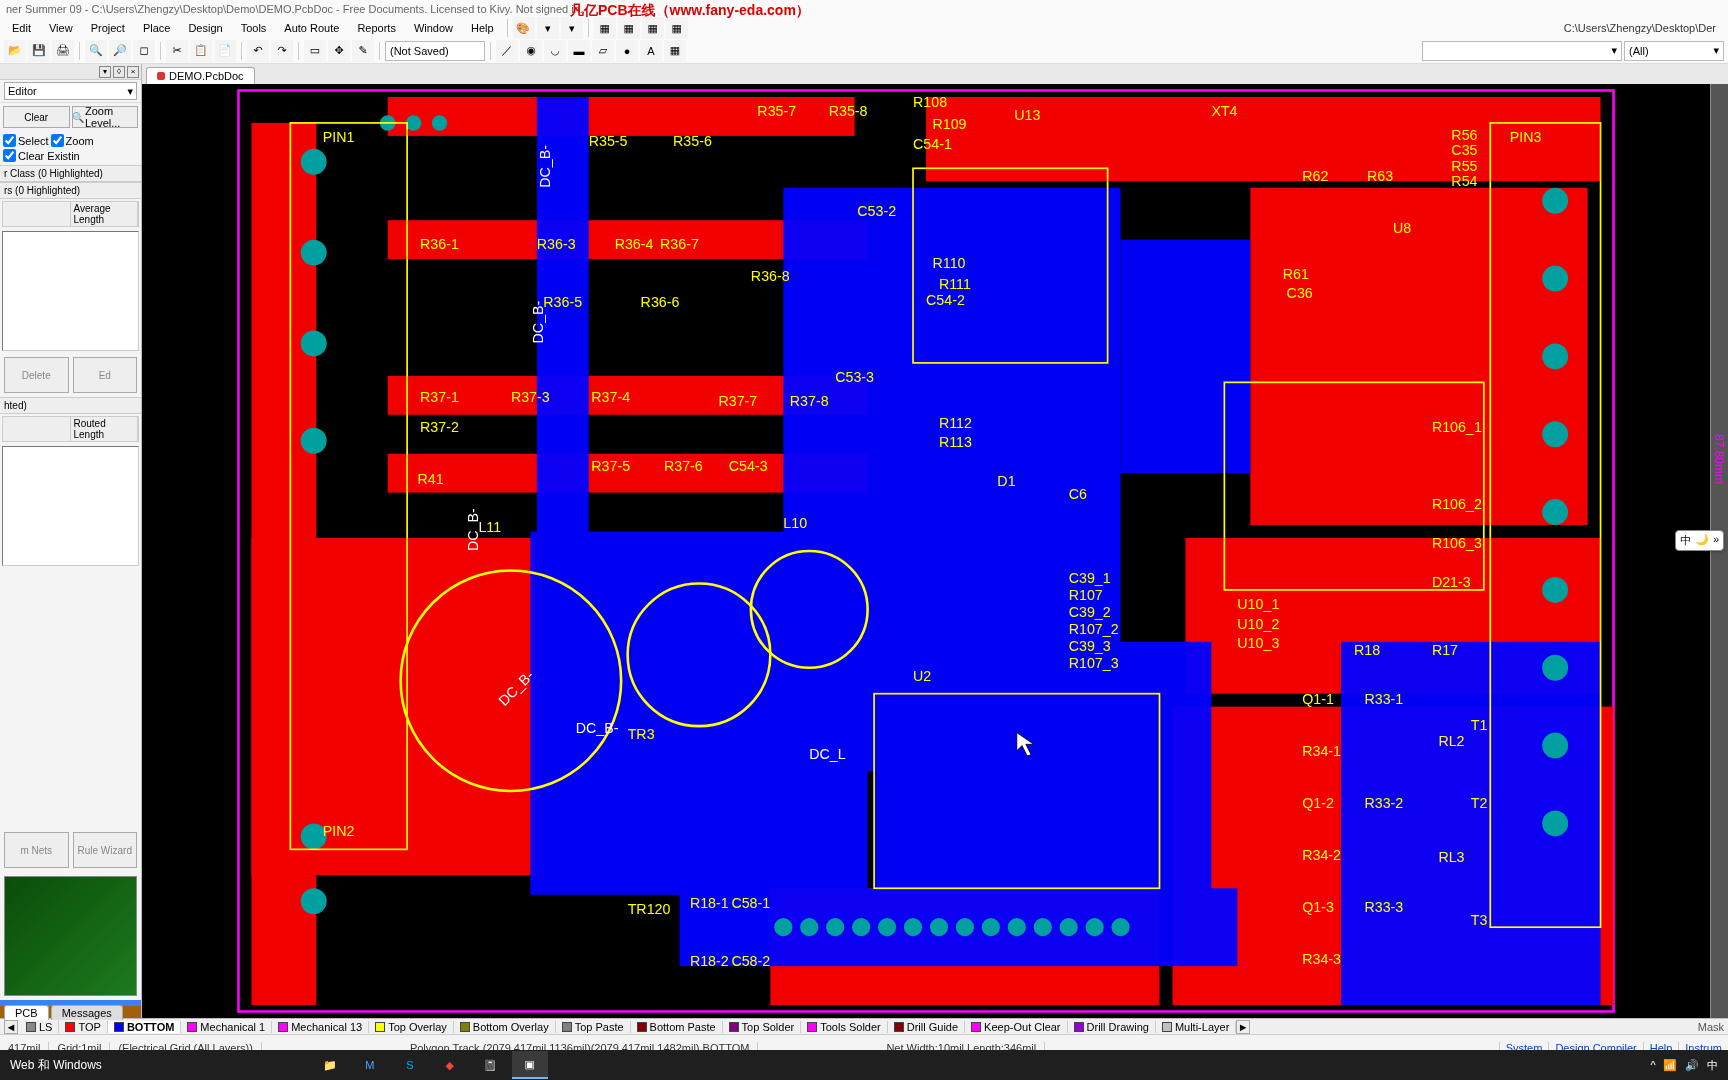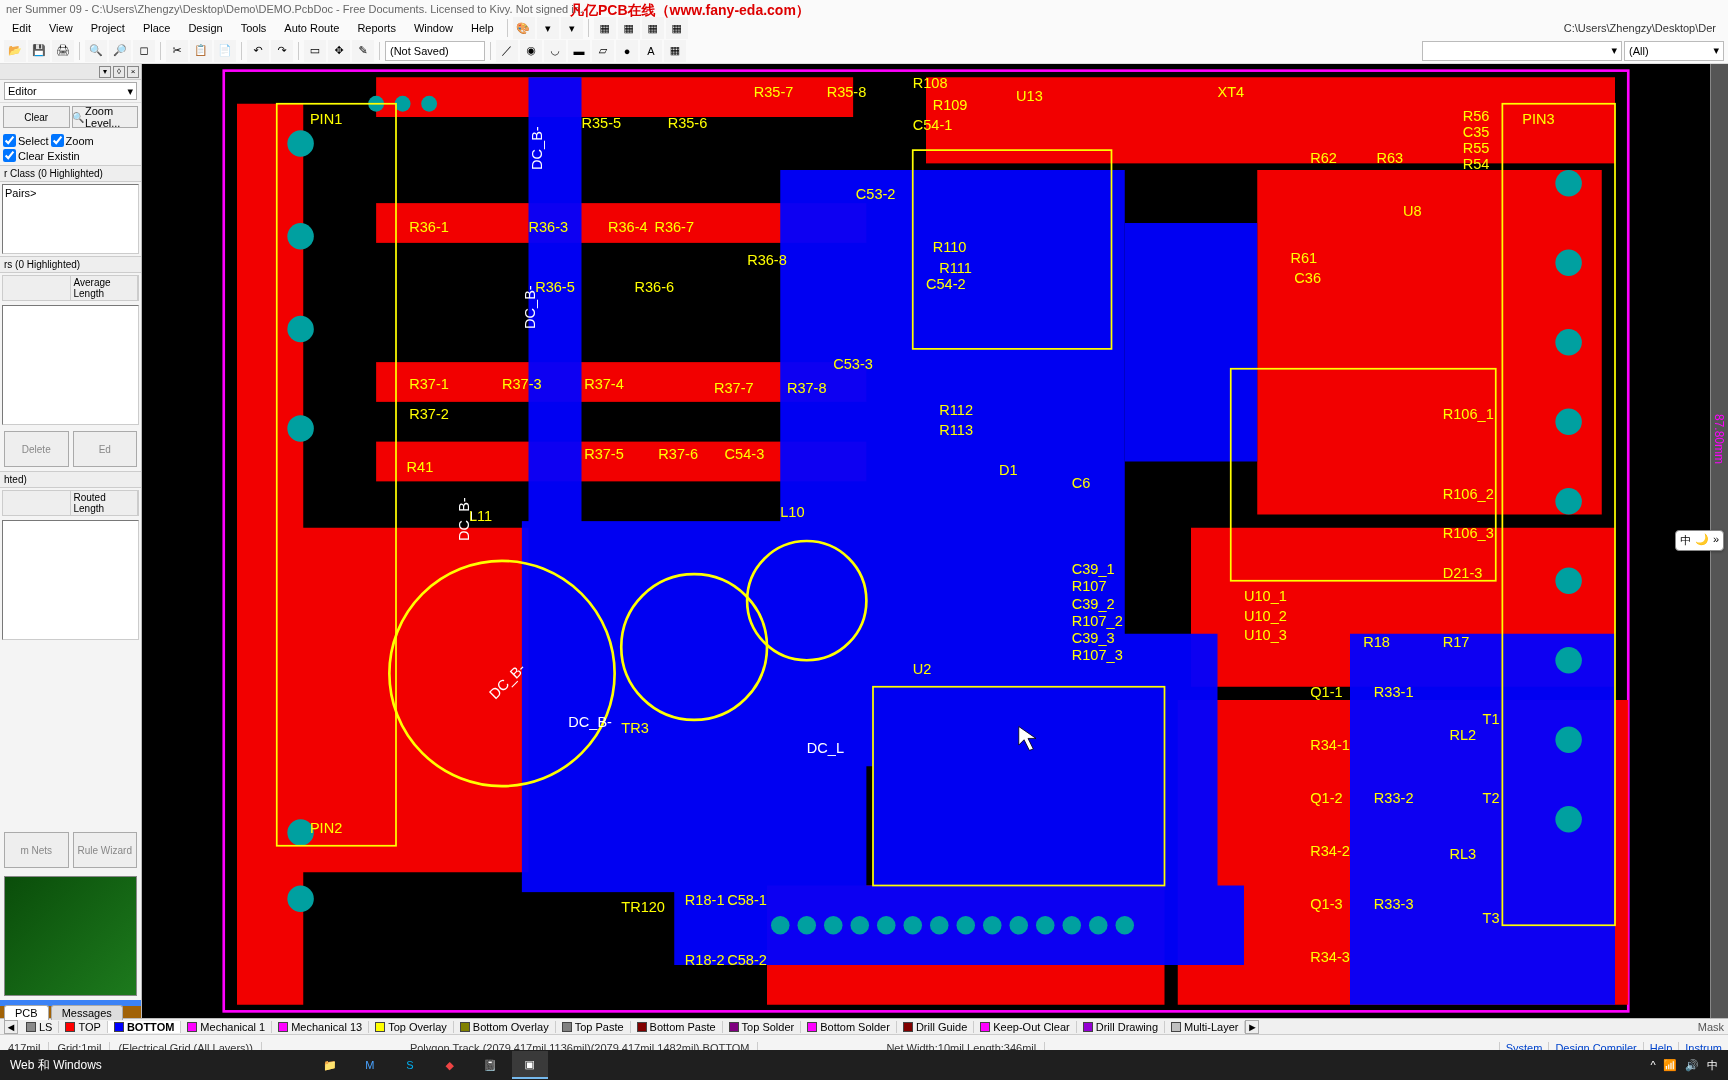--- a/index.html
+++ b/index.html
@@ -180,23 +180,20 @@
       <label>
           <input type="checkbox" checked="" style=""> 
           <span>Zoom</span>
         </label>
       <label>
           <input type="checkbox" checked="" style=""> 
           <span>Clear Existin</span>
         </label>
     </div>
     <div class="panel-section-head">r Class (0 Highlighted)</div>
-    <div class="panel-list">
-        <div>Pairs&gt;</div>
-      </div>
     <div class="panel-section-head">rs (0 Highlighted)</div>
     <div class="panel-grid-head">
         <div></div>
         <div>Average Length</div>
       </div>
     <div class="panel-list" style="flex:0 0 120px"></div>
     <div class="panel-foot-btns">
       <div class="panel-foot-btn">Delete</div>
       <div class="panel-foot-btn">Ed</div>
     </div>
@@ -212,20 +209,26 @@
       <div class="panel-foot-btn">Rule Wizard</div>
     </div>
     <div class="panel-preview"></div>
     <div class="sys-tabs" style="height:18px">
       <div class="sys-tab active">PCB</div>
       <div class="sys-tab">Messages</div>
     </div>
   </div>
 
   <div class="doc-area">
+    <div class="doc-tabs">
+      <div class="doc-tab">
+          <span class="dot"></span>
+          <span>DEMO.PcbDoc</span>
+        </div>
+    </div>
     <div class="canvas-wrap">
       <div class="canvas">
         <svg viewBox="0 0 1100 720">
 
           <rect x="20" y="5" width="1060" height="710" fill="none" stroke="#ff00ff" stroke-width="2"></rect>
 
           <g fill="#ff0000" opacity="0.95">
             <rect x="135" y="10" width="360" height="30"></rect>
             <rect x="135" y="105" width="370" height="30"></rect>
             <rect x="135" y="225" width="370" height="30"></rect>
@@ -442,21 +445,21 @@
   <span class="layer-tab">
       <span class="sw" style="background:#800000"></span>
       <span>Bottom Paste</span>
     </span>
   <span class="layer-tab">
       <span class="sw" style="background:#800080"></span>
       <span>Top Solder</span>
     </span>
   <span class="layer-tab">
       <span class="sw" style="background:#ff00ff"></span>
-      <span>Bottom Solder</span>
+      <span>Tools Solder</span>
     </span>
   <span class="layer-tab">
       <span class="sw" style="background:#800000"></span>
       <span>Drill Guide</span>
     </span>
   <span class="layer-tab">
       <span class="sw" style="background:#ff00ff"></span>
       <span>Keep-Out Clear</span>
     </span>
   <span class="layer-tab">

